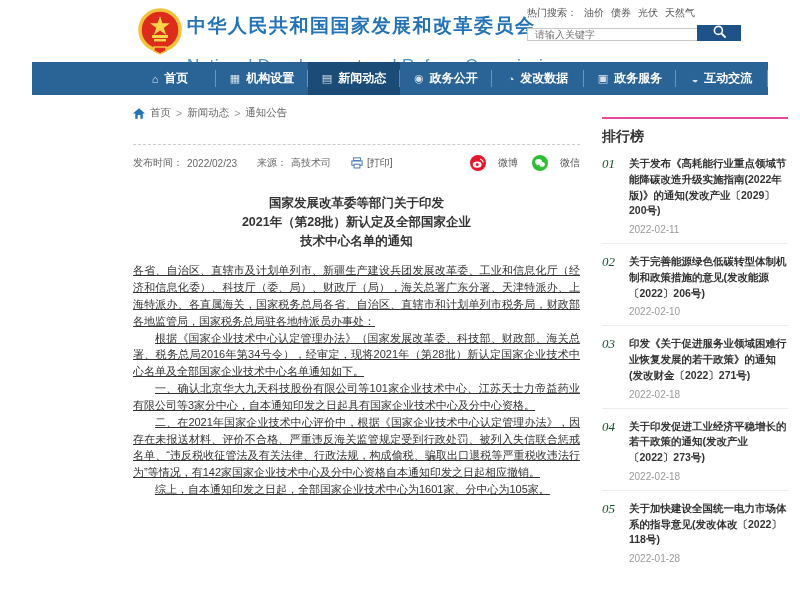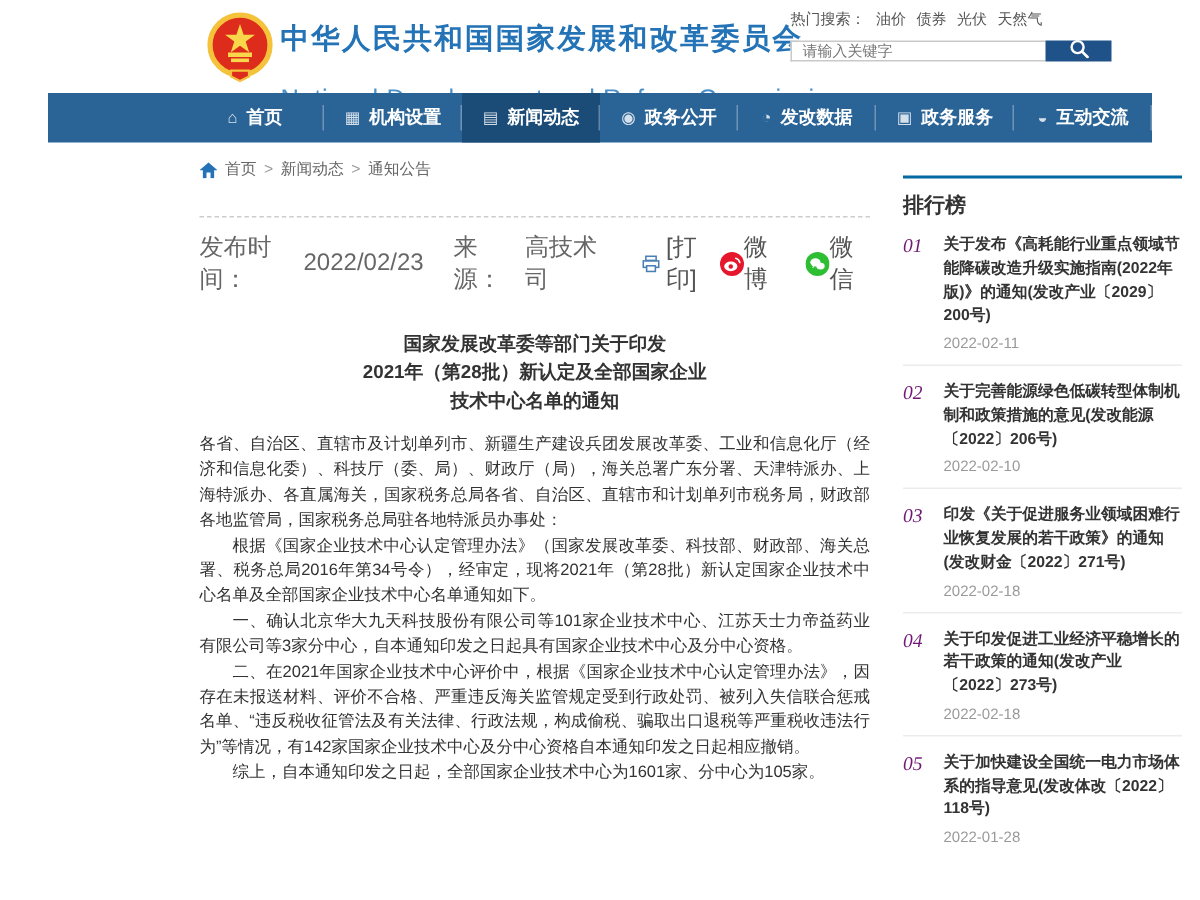--- a/index.html
+++ b/index.html
@@ -9,21 +9,21 @@
     font-family:"Liberation Sans","DejaVu Sans",sans-serif; color:#333;
   }
   
   .logo { position:absolute; left:137px; top:7px; width:46px; height:50px; }
   .site-title { position:absolute; left:187px; top:13px; }
   .site-title .zh { font-size:19px; font-weight:bold; color:#2373b6; letter-spacing:1.5px; }
   .site-title .en { font-size:17px; color:#4b90c8; margin-top:17px; letter-spacing:.4px; }
   .header-right { position:absolute; left:527px; top:6px; width:214px; }
   .hot { font-size:10px; color:#555; white-space:nowrap; }
   .hot .hlink { margin-left:7px; cursor:pointer; }
-  .searchbar { margin-top:7px; display:flex; height:14px; }
+  .searchbar { margin-top:7px; display:flex; height:14px;align-items:flex-end; }
   .searchbar input {
     flex:1; border:1px solid #c9c9c9; border-right:none; font-size:10px; padding:0 7px;
     color:#333; outline:none; font-family:inherit; background:#fff;
   }
   .searchbar button {
     width:44px; background:#20528a; border:none; cursor:pointer;
     display:flex; align-items:center; justify-content:center;
   }
   
   .nav {
@@ -51,40 +51,40 @@
   .crumb {
     position:absolute; left:133px; top:106px; font-size:10.5px; color:#666;
     display:flex; align-items:center; gap:5px;
   }
   .crumb .sep { color:#999; }
   .crumb .cl { cursor:pointer; }
   
   .article { position:absolute; left:133px; top:131px; width:447px; }
   .art-title { font-size:15.5px; font-weight:bold; color:#333; line-height:1.3; }
   .dash { border-top:1px dashed #ccc; margin-top:13px; }
-  .meta { display:flex; font-size:16px; color:#666; margin-top:10px; }
+  .meta { display:flex; font-size:10px; color:#666; margin-top:10px; }
   .meta .m { margin-right:20px; display:flex; align-items:center; gap:4px; }
   .meta .print { color:#555; cursor:pointer; display:flex; align-items:center; gap:4px; }
   .share { margin-left:auto; display:flex; align-items:center; gap:14px; }
-  .share .sh { display:flex; align-items:center; gap:0; cursor:pointer; color:#555; }
+  .share .sh { display:flex; align-items:center; gap:12px; cursor:pointer; color:#555; }
   .doc-head { margin-top:23px; text-align:center; font-weight:bold; font-size:12.5px; line-height:1.5; }
   .doc-num { text-align:center; font-size:11px; margin-top:10px; }
   .body { margin-top:12px; font-size:11px; line-height:1.53; text-align:justify; }
-  .body p { margin:0; }
+  .body p { margin:0;text-decoration:underline; }
   .ind2 { text-indent:2em; }
   
   .sidebar {
     position:absolute; left:602px; top:117px; width:186px;
-    border-top:2px solid #0369a1; padding-top:9px;
+    border-top:2px solid #ec4899; padding-top:9px;
   }
   .sb-title { font-size:14px; font-weight:bold; color:#333; }
   .sb-item { display:flex; gap:9px; padding:10px 0 8px; border-bottom:1px solid #ececec; cursor:pointer; }
   .sb-item:last-child { border-bottom:none; }
   .rank {
-    flex:0 0 18px; font-size:13px; color:#701a75; font-style:italic;
+    flex:0 0 18px; font-size:13px; color:#14532d; font-style:italic;
     font-family:"Liberation Serif","DejaVu Serif",serif;
   }
   .sb-t { font-size:10.5px; font-weight:bold; color:#333; line-height:1.5; }
   .sb-d { font-size:10px; color:#999; margin-top:5px; font-weight:normal; }
 </style>
 </head>
 <body>
 
 <div class="page">
 

